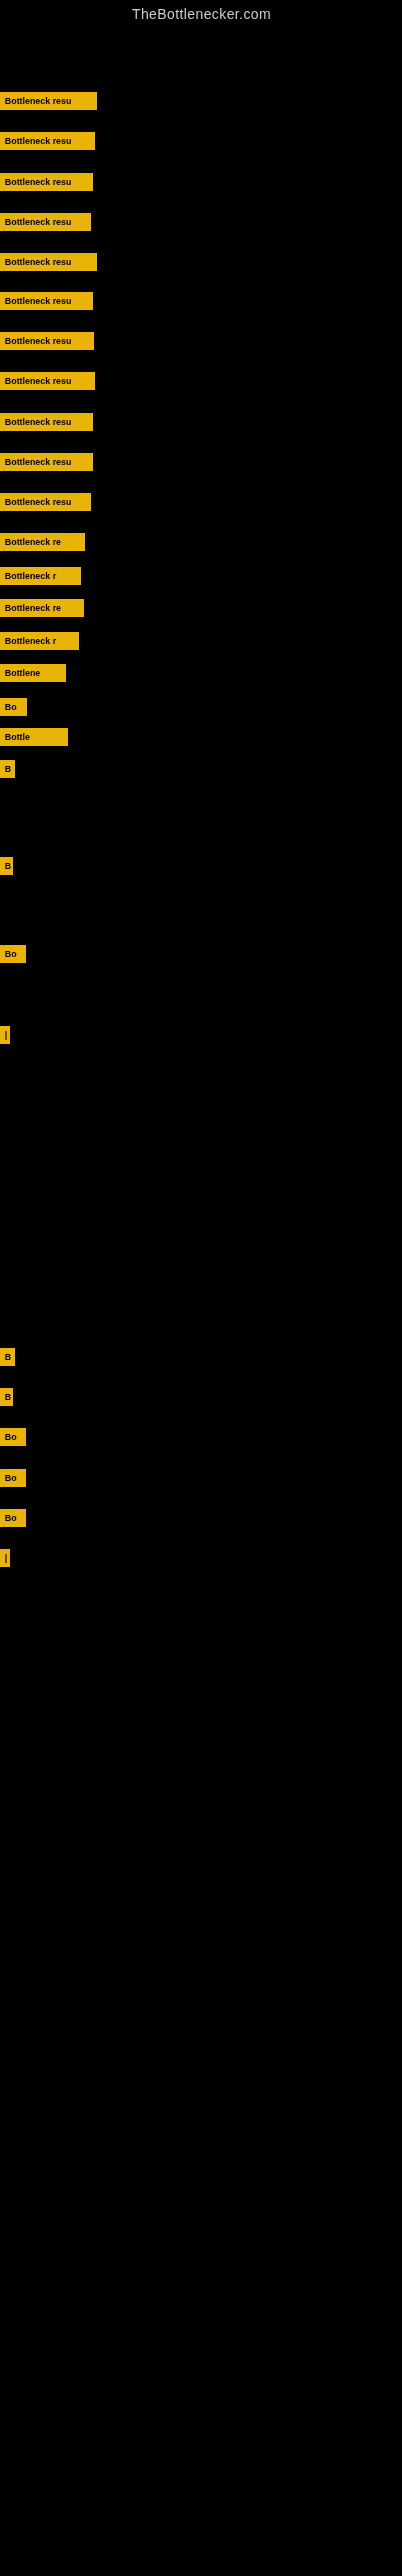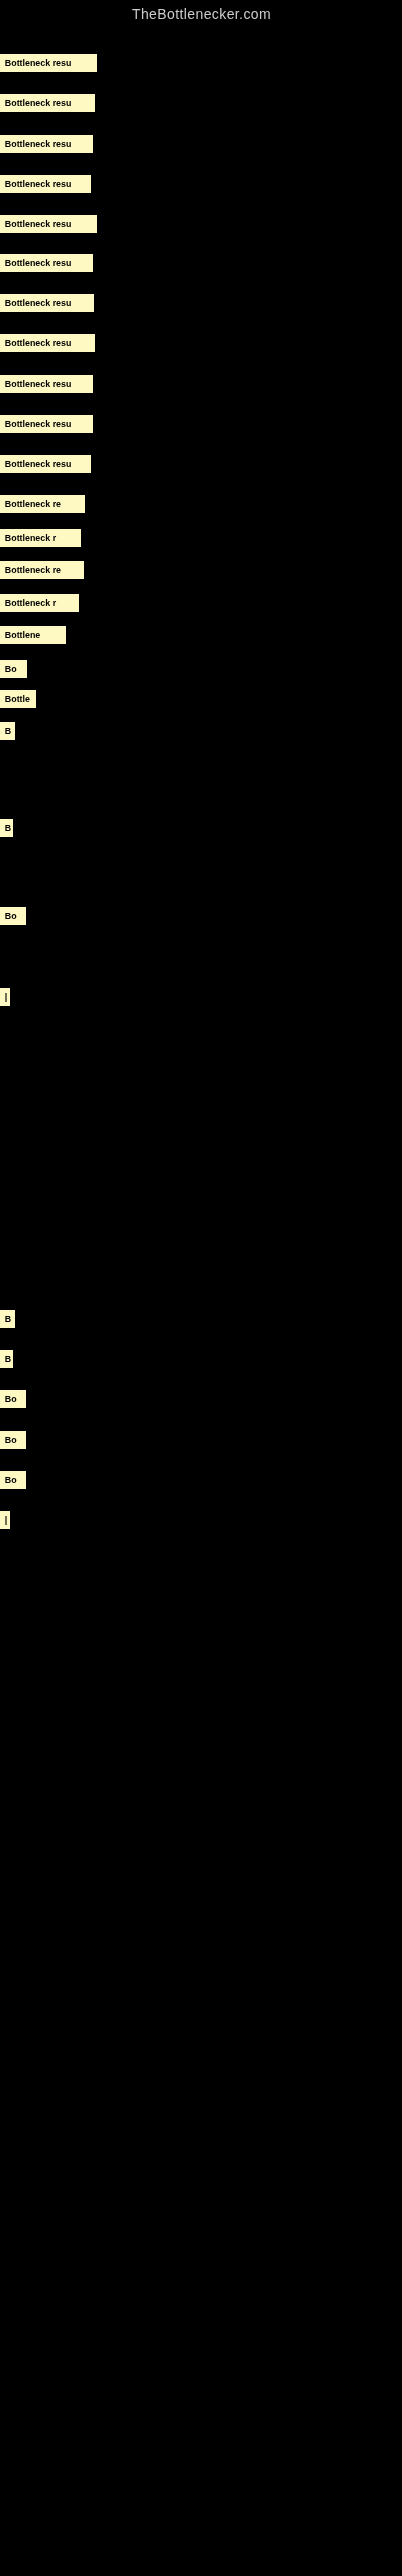--- a/index.html
+++ b/index.html
@@ -16,29 +16,30 @@
       font-size: 14px;
       padding: 6.4px 0 8px 0;
       letter-spacing: 0.4px;
     }
     .bar-row {
       display: flex;
       align-items: center;
       margin-bottom: 1.6px;
     }
     .bar-label {
-      background-color: #fef9c3;
+      background-color: #eab308;
       color: #000;
       font-size: 8.9px;
       font-weight: bold;
       padding: 3.2px 4.8px;
       white-space: nowrap;
       height: 17.7px;
       display: flex;
       align-items: center;
+      margin-top: 38px;
     }
   </style>
 </head>
 <body>
 
 <div class="site-title">TheBottlenecker.com</div>
 
 <div id="bars-container" style="position: relative; width: 403px; height: 2552px;">
 <div class="bar-row" style="position: absolute; top: 24px; left: 0px;">
       <div class="bar-label" style="width: 97px;">Bottleneck resu</div>
@@ -85,21 +86,21 @@
     <div class="bar-row" style="position: absolute; top: 564px; left: 0px;">
       <div class="bar-label" style="width: 79px;">Bottleneck r</div>
     </div>
     <div class="bar-row" style="position: absolute; top: 596px; left: 0px;">
       <div class="bar-label" style="width: 66px;">Bottlene</div>
     </div>
     <div class="bar-row" style="position: absolute; top: 630px; left: 0px;">
       <div class="bar-label" style="width: 27px;">Bo</div>
     </div>
     <div class="bar-row" style="position: absolute; top: 660px; left: 0px;">
-      <div class="bar-label" style="width: 36px;">Bottle</div>
+      <div class="bar-label" style="width: 68px;">Bottle</div>
     </div>
     <div class="bar-row" style="position: absolute; top: 692px; left: 0px;">
       <div class="bar-label" style="width: 14.5px;">B</div>
     </div>
     <div class="bar-row" style="position: absolute; top: 789px; left: 0px;">
       <div class="bar-label" style="width: 13px;">B</div>
     </div>
     <div class="bar-row" style="position: absolute; top: 877px; left: 0px;">
       <div class="bar-label" style="width: 26px;">Bo</div>
     </div>

